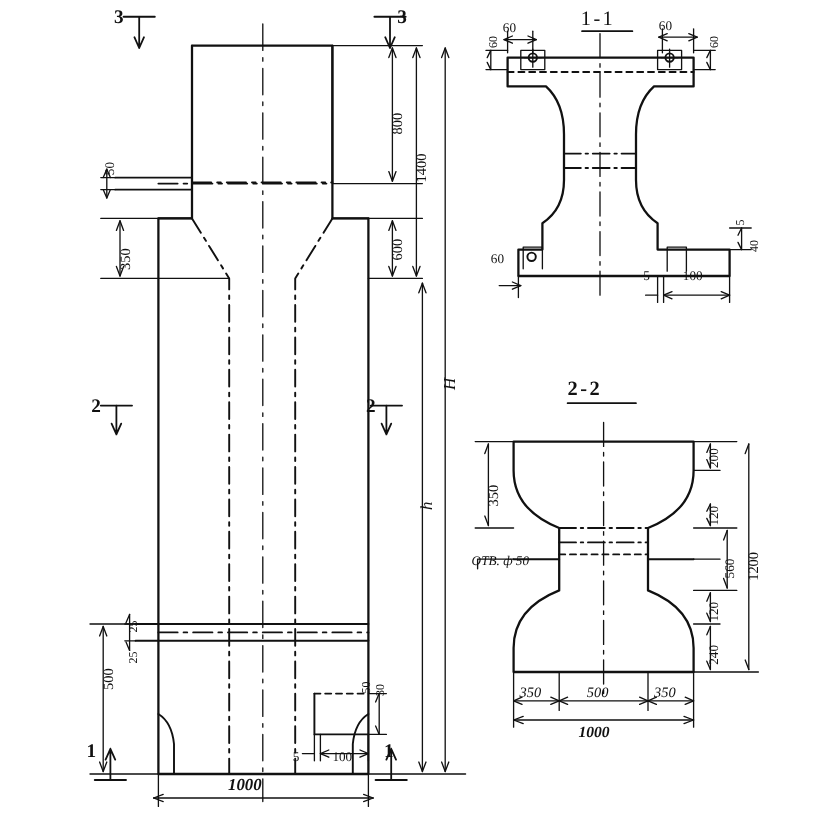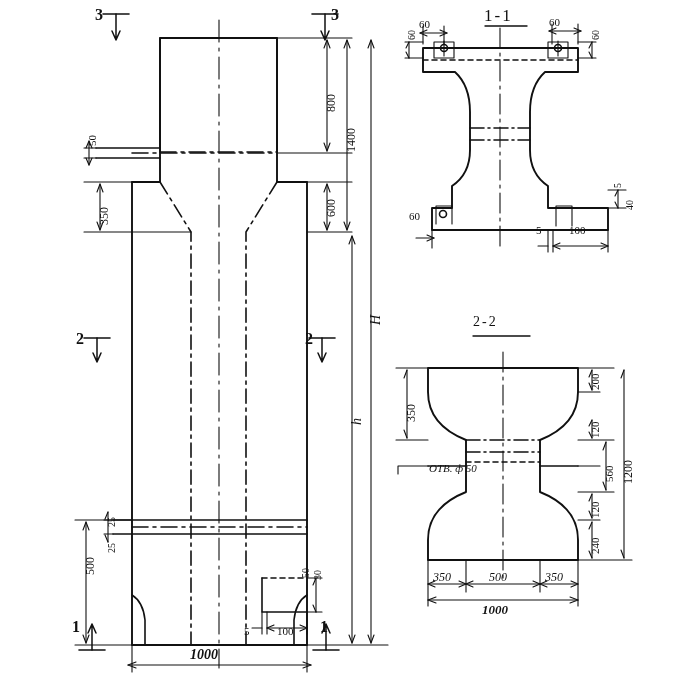--- a/index.html
+++ b/index.html
@@ -255,21 +255,21 @@
     </g>
 
     <g stroke-width="1.4">
       <path d="M485,26 L527,26"></path>
       <path d="M473,336 L530,336"></path>
     </g>
   </g>
 </svg>
 
 <div class="lbl" style="left:484px;top:6px;font-size:17px;font-weight:normal;letter-spacing:2px;">1-1</div>
-<div class="lbl" style="left:473px;top:314px;font-size:14px;font-weight:normal;letter-spacing:2px;">2-2</div>
+<div class="lbl" style="left:473px;top:314px;font-size:17px;font-weight:bold;letter-spacing:2px;">2-2</div>
 
 <div class="lbl" style="left:95px;top:6px;font-size:16px;font-weight:bold;">3</div>
 <div class="lbl" style="left:331px;top:6px;font-size:16px;font-weight:bold;">3</div>
 <div class="lbl" style="left:76px;top:330px;font-size:16px;font-weight:bold;">2</div>
 <div class="lbl" style="left:305px;top:330px;font-size:16px;font-weight:bold;">2</div>
 <div class="lbl" style="left:72px;top:618px;font-size:16px;font-weight:bold;">1</div>
 <div class="lbl" style="left:320px;top:618px;font-size:16px;font-weight:bold;">1</div>
 
 <div class="lbl rot" style="left:324px;top:112px;font-size:12px;transform:rotate(-90deg);">800</div>
 <div class="lbl rot" style="left:344px;top:152px;font-size:12px;transform:rotate(-90deg);">1400</div>
@@ -299,19 +299,19 @@
 <div class="lbl rot" style="left:612px;top:188px;font-size:10px;transform:rotate(-90deg);">5</div>
 <div class="lbl rot" style="left:624px;top:210px;font-size:10px;transform:rotate(-90deg);">40</div>
 
 <div class="lbl rot" style="left:404px;top:422px;font-size:12px;transform:rotate(-90deg);">350</div>
 <div class="lbl rot" style="left:589px;top:390px;font-size:11px;transform:rotate(-90deg);">200</div>
 <div class="lbl rot" style="left:589px;top:438px;font-size:11px;transform:rotate(-90deg);">120</div>
 <div class="lbl rot" style="left:603px;top:482px;font-size:11px;transform:rotate(-90deg);">560</div>
 <div class="lbl rot" style="left:589px;top:518px;font-size:11px;transform:rotate(-90deg);">120</div>
 <div class="lbl rot" style="left:589px;top:554px;font-size:11px;transform:rotate(-90deg);">240</div>
 <div class="lbl rot" style="left:621px;top:484px;font-size:12px;transform:rotate(-90deg);">1200</div>
-<div class="lbl" style="left:393px;top:462px;font-size:11px;font-style:italic;margin-left:36px;">OTB. ф 50</div>
+<div class="lbl" style="left:393px;top:462px;font-size:11px;font-style:italic;">OTB. ф 50</div>
 <div class="lbl" style="left:433px;top:570px;font-size:12px;font-style:italic;">350</div>
 <div class="lbl" style="left:489px;top:570px;font-size:12px;font-style:italic;">500</div>
 <div class="lbl" style="left:545px;top:570px;font-size:12px;font-style:italic;">350</div>
 <div class="lbl" style="left:482px;top:602px;font-size:13px;font-style:italic;font-weight:bold;">1000</div>
 
 </div>
 
 </body></html>

